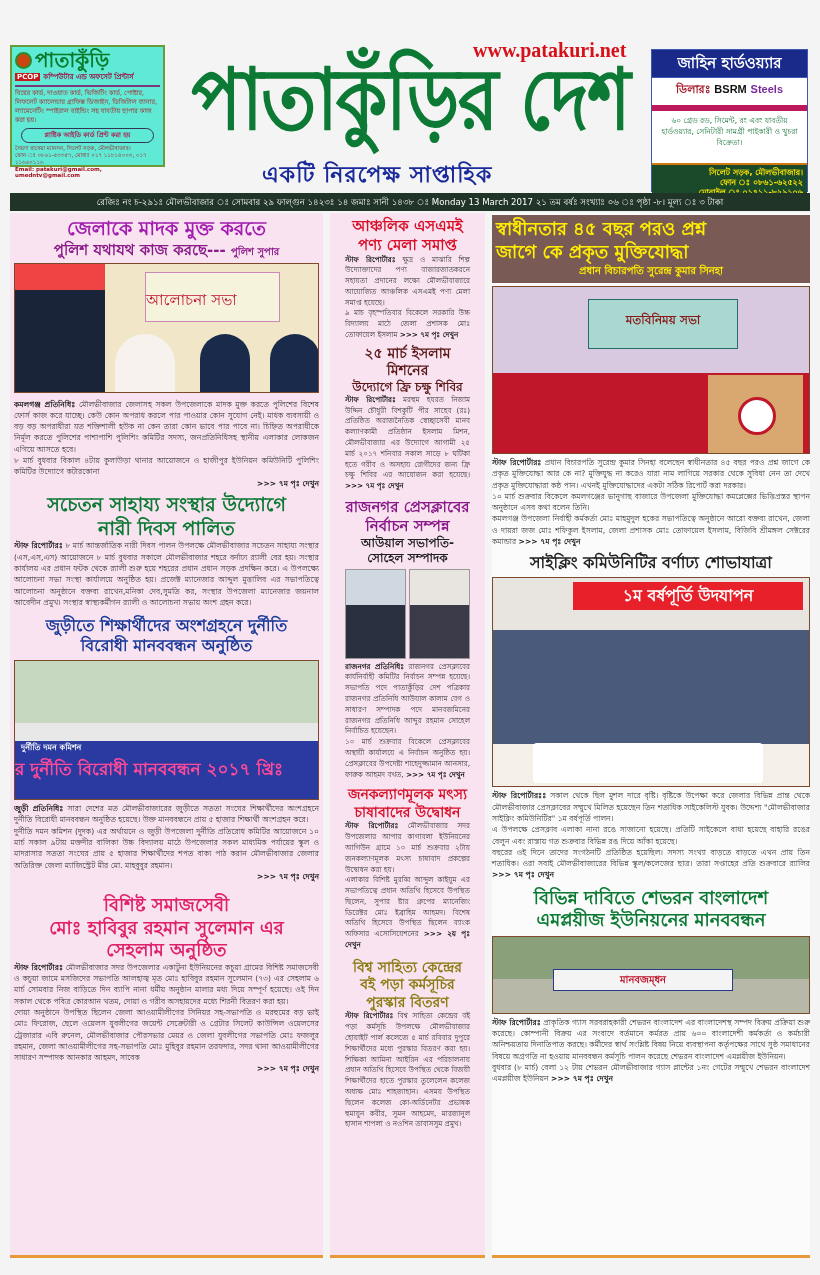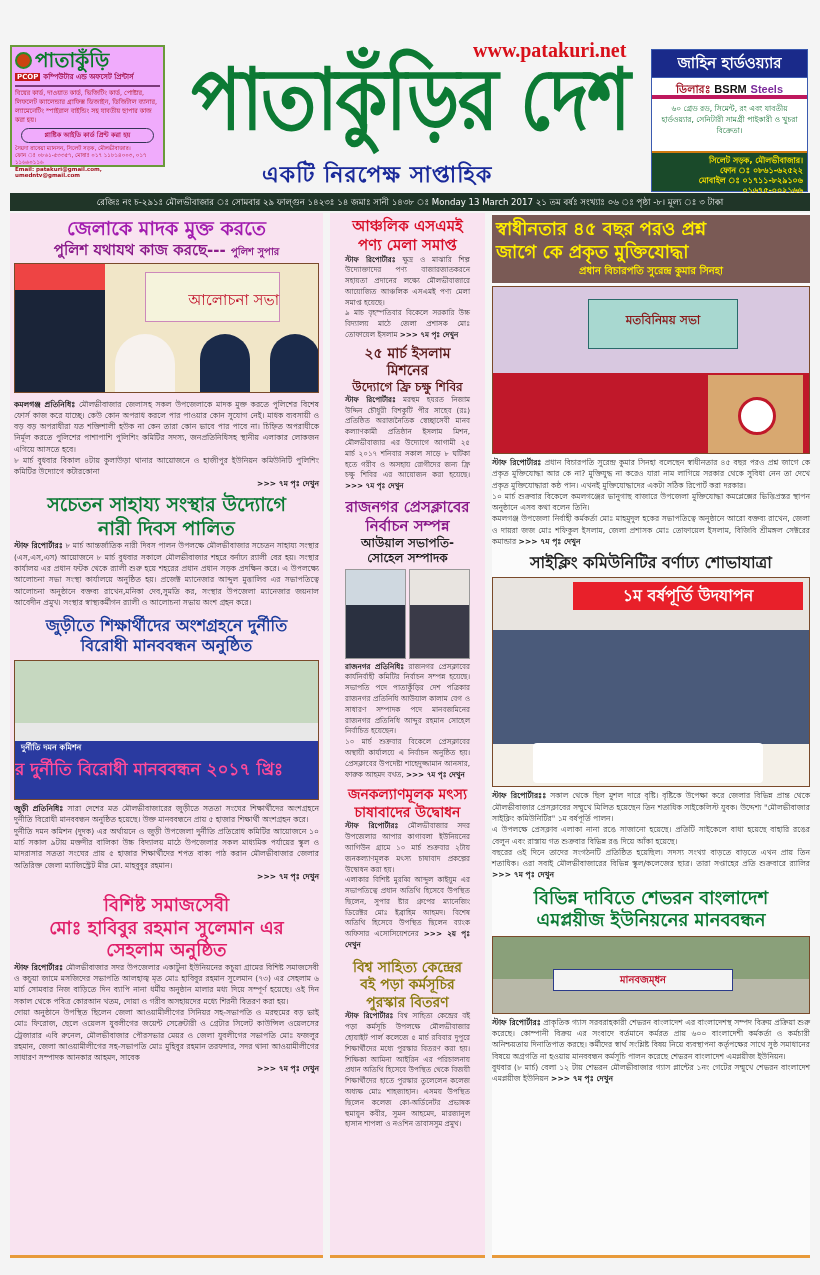--- a/index.html
+++ b/index.html
@@ -1,33 +1,33 @@
 <!DOCTYPE html>
 <html><head>
 <meta charset="utf-8">
 <style>
 *{box-sizing:border-box;margin:0;padding:0}
 body{width:820px;height:1275px;background:#f4f4f4;font-family:"DejaVu Sans",sans-serif;position:relative;overflow:hidden;color:#222}
 .abs{position:absolute}
 
-#adL{left:10px;top:45px;width:155px;height:122px;border:2px solid #6a9a3a;background:#f0abfc;padding:2px 3px}
+#adL{left:10px;top:45px;width:155px;height:122px;border:2px solid #6a9a3a;background:#5eead4;padding:2px 3px}
 #adL .logo{display:flex;align-items:center;gap:3px;color:#0a7a2a;font-weight:bold;font-size:20px;line-height:22px}
 #adL .logo .dot{width:17px;height:17px;border-radius:50%;background:#c41;border:2px solid #2a8a2a}
 #adL .sub{display:flex;gap:3px;align-items:center;font-size:7px;color:#a0104a;font-weight:bold;border-bottom:2px solid #7a3a7a;padding-bottom:2px}
 #adL .pcop{background:#c41a1a;color:#fff;font-size:7px;padding:0 2px}
 #adL .body{font-size:6.4px;color:#b0101a;line-height:9px;margin-top:2px}
 #adL .pill{margin:3px auto 2px;border:1px solid #335;border-radius:8px;text-align:center;font-size:6.5px;color:#b0104a;font-weight:bold;padding:1px 0;width:92%}
 #adL .addr{font-size:5.5px;color:#b0101a;line-height:7px}
 #adL .mail{font-size:5.5px;color:#a0101a;font-weight:bold}
 #title{left:180px;top:45px;width:460px;height:108px;font-size:74px;font-weight:bold;color:#0c7a34;letter-spacing:-2px;line-height:108px;text-align:center;font-family:"DejaVu Sans",sans-serif;transform:scaleY(1.15)}
 #url{left:473px;top:39px;font-size:20px;font-weight:bold;color:#d8101a;font-family:"Liberation Serif",serif}
 #tagline{left:262px;top:157px;font-size:22px;color:#1a2a9a;font-weight:bold;letter-spacing:1px}
 #adR{left:651px;top:49px;width:157px;height:143px;border:1.5px solid #3a5ab0;background:#fff}
 #adR .h{background:#1a2a8a;color:#fff;font-weight:bold;font-size:15px;text-align:center;height:27px;line-height:27px}
-#adR .d{border-top:1px solid #3a5ab0;border-bottom:4px solid #be185d;font-size:11px;text-align:center;height:22px;line-height:22px;font-weight:bold}
+#adR .d{border-top:1px solid #3a5ab0;border-bottom:6px solid #be185d;font-size:11px;text-align:center;height:34px;line-height:22px;font-weight:bold}
 #adR .d .a{color:#a01020}#adR .d .b{color:#111;font-family:"Liberation Sans",sans-serif}#adR .d .c{color:#7a2a9a;font-family:"Liberation Sans",sans-serif}
 #adR .m{font-size:7.5px;color:#0a6a2a;text-align:center;line-height:11px;padding:4px 3px;height:52px}
 #adR .f{background:#1a4a2a;border-top:2px solid #d07a10;color:#ffe600;font-size:8px;line-height:10px;padding:3px 4px;height:40px;font-weight:bold}
 #adR .f div{text-align:right}
 #dateline{left:10px;top:193px;width:800px;height:18px;background:#203528;color:#fff;font-size:8.6px;line-height:18px;text-align:center;white-space:nowrap}
 
 .col{position:absolute;background:#f9e3f0}
 .hl{text-align:center;font-weight:bold;line-height:1.25}
 .txt{font-size:7.6px;line-height:11.3px;text-align:justify;color:#333}
 .txt b{color:#111}
@@ -71,21 +71,21 @@
 </div>
 
 <div id="dateline" class="abs">রেজিঃ নং চ-২৯১ঃ মৌলভীবাজার ঃ সোমবার ২৯ ফাল্গুন ১৪২৩ঃ ১৪ জমাঃ সানী ১৪৩৮ ঃ Monday 13 March 2017 ২১ তম বর্ষঃ সংখ্যাঃ ০৬ ঃ পৃষ্ঠা -৮। মূল্য ঃ ৩ টাকা</div>
 
 <div class="col" style="left:10px;top:213px;width:313px;height:1042px;padding:0 4px">
   <div>
     <div class="hl" style="font-size:19px;color:#a21caf;margin-top:4px">জেলাকে মাদক মুক্ত করতে</div>
     <div class="hl" style="font-size:15px;color:#8a1a8a"><span>পুলিশ যথাযথ কাজ করছে---</span> <span style="font-size:10px">পুলিশ সুপার</span></div>
     <div class="photo" style="height:130px;margin-top:3px;background:linear-gradient(90deg,#cfd6e6 0 28%,#f1e6c8 28% 100%)">
       <div class="abs" style="left:0;top:0;width:90px;height:130px;background:linear-gradient(#e44 0 20%,#1a2438 20% 100%)"></div>
-      <div class="abs" style="left:130px;top:8px;width:135px;height:50px;background:#f5f3dc;border:1px solid #c8b;text-align:right;font-size:15px;color:#c0102a;line-height:54px">আলোচনা সভা</div>
+      <div class="abs" style="left:130px;top:8px;width:135px;height:50px;background:#f5f3dc;border:1px solid #c8b;text-align:left;font-size:15px;color:#c0102a;line-height:54px">আলোচনা সভা</div>
       <div class="abs" style="left:100px;top:70px;width:60px;height:60px;background:#f7f2ee;border-radius:30px 30px 0 0"></div>
       <div class="abs" style="left:185px;top:70px;width:50px;height:60px;background:#1a2a4a;border-radius:25px 25px 0 0"></div>
       <div class="abs" style="left:255px;top:70px;width:50px;height:60px;background:#1a2a4a;border-radius:25px 25px 0 0"></div>
     </div>
     <p class="txt" style="margin-top:6px"><b>কমলগঞ্জ প্রতিনিধিঃ</b> <span>মৌলভীবাজার জেলাসহ সকল উপজেলাকে মাদক মুক্ত করতে পুলিশের বিশেষ ফোর্স কাজ করে যাচ্ছে। কেউ কোন অপরাধ করলে পার পাওয়ার কোন সুযোগ নেই। মাধক ব্যবসায়ী ও বড় বড় অপরাধীরা যত শক্তিশালী হউক না কেন তারা কোন ভাবে পার পাবে না। চিহ্নিত অপরাধীকে নির্মূল করতে পুলিশের পাশাপাশি পুলিশিং কমিটির সদস্য, জনপ্রতিনিধিসহ স্থানীয় এলাকার লোকজন এগিয়ে আসতে হবে।</span></p>
     <p class="txt"><span>৮ মার্চ বুধবার বিকাল ৪টায় কুলাউড়া থানার আয়োজনে ও হাজীপুর ইউনিয়ন কমিউনিটি পুলিশিং কমিটির উদ্যোগে কটারকোনা</span></p>
     <div class="txt more">&gt;&gt;&gt; ৭ম পৃঃ দেখুন</div>
   </div>
 
   <div style="margin-top:4px">

